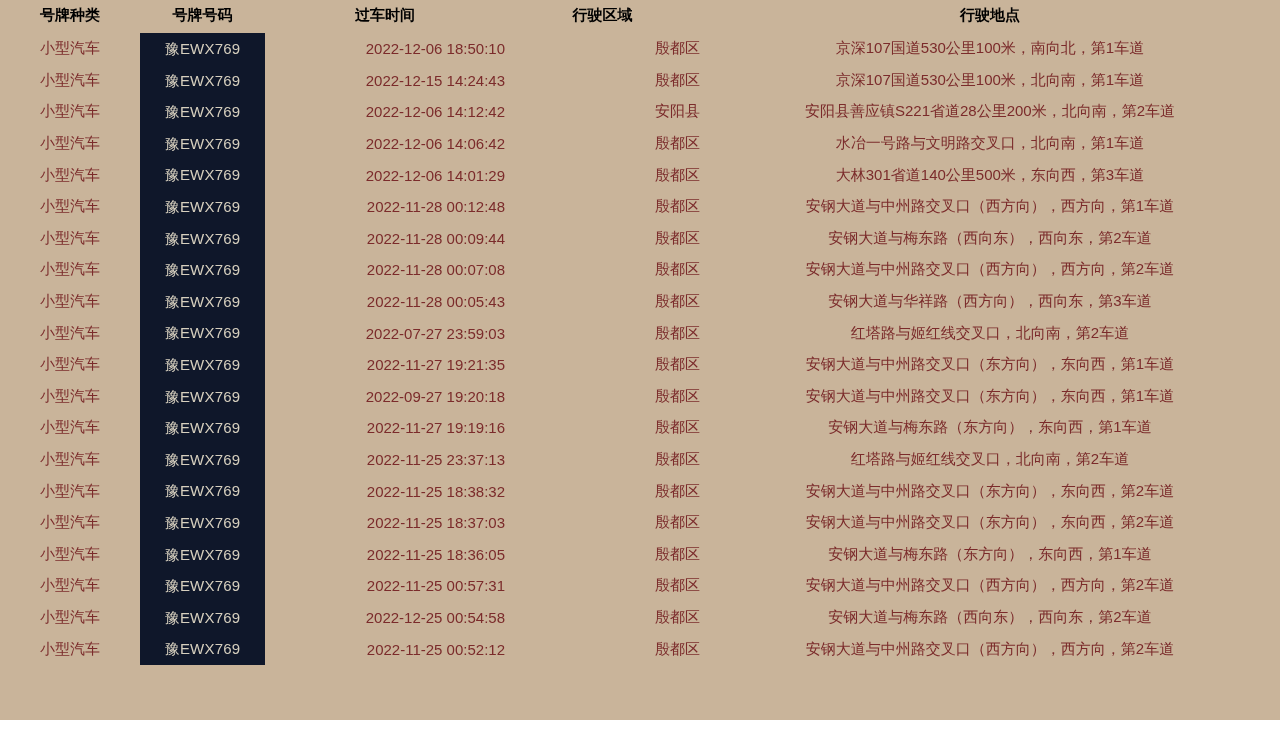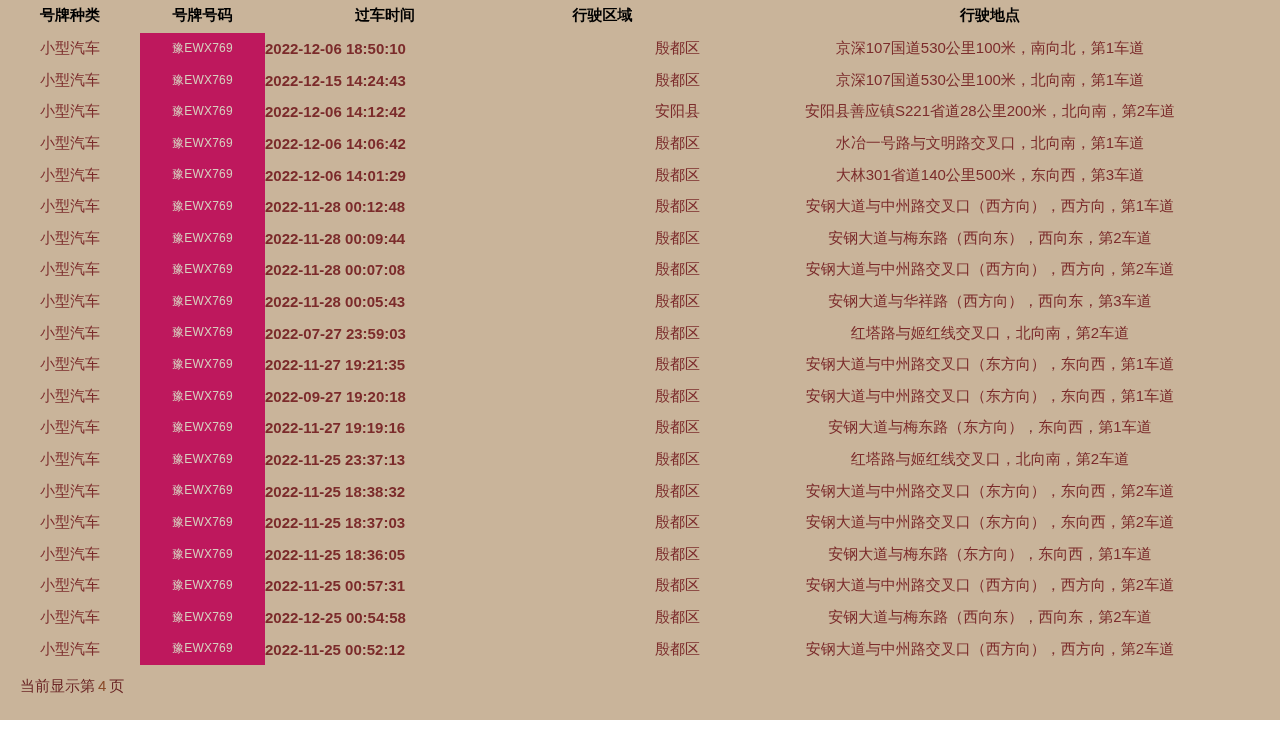--- a/index.html
+++ b/index.html
@@ -49,36 +49,35 @@
   .col-area   { width: 195px; }
   .col-place  { width: 580px; }
 
   td.c-type {
     text-align: center;
   }
   td.c-plate {
     text-align: center;
   }
   td.c-time {
-    text-align: left;
-    font-weight: bold;
+    text-align: right;
   }
   td.c-area {
     padding-left: 8px;
     text-align: right;
   }
   td.c-place {
     padding-left: 10px;
     text-align: center;
   }
   .plate-chip {
     display: block;
-    background: #be185d;
+    background: #0f172a;
     color: #d6cfbe;
-    font-size: 12px;
+    font-size: 15px;
     line-height: 31.6px;
     height: 31.6px;
     width: 125px;
     margin: 0 auto;
     text-align: center;
     letter-spacing: 0.2px;
   }
   .footer {
     padding: 12px 0 0 20px;
     font-size: 15px;
@@ -296,18 +295,15 @@
         <td class="c-plate">
             <span class="plate-chip">豫EWX769</span>
           </td>
         <td class="c-time">2022-11-25 00:52:12</td>
         <td class="c-area">殷都区</td>
         <td class="c-place">安钢大道与中州路交叉口（西方向），西方向，第2车道</td>
       </tr>
     </tbody>
   </table>
 
-  <div class="footer">
-    <span>当前显示第</span><span class="pagenum">4</span><span>页</span>
-  </div>
 
   <div class="bottom-strip"></div>
 </div>
 
 </body></html>

